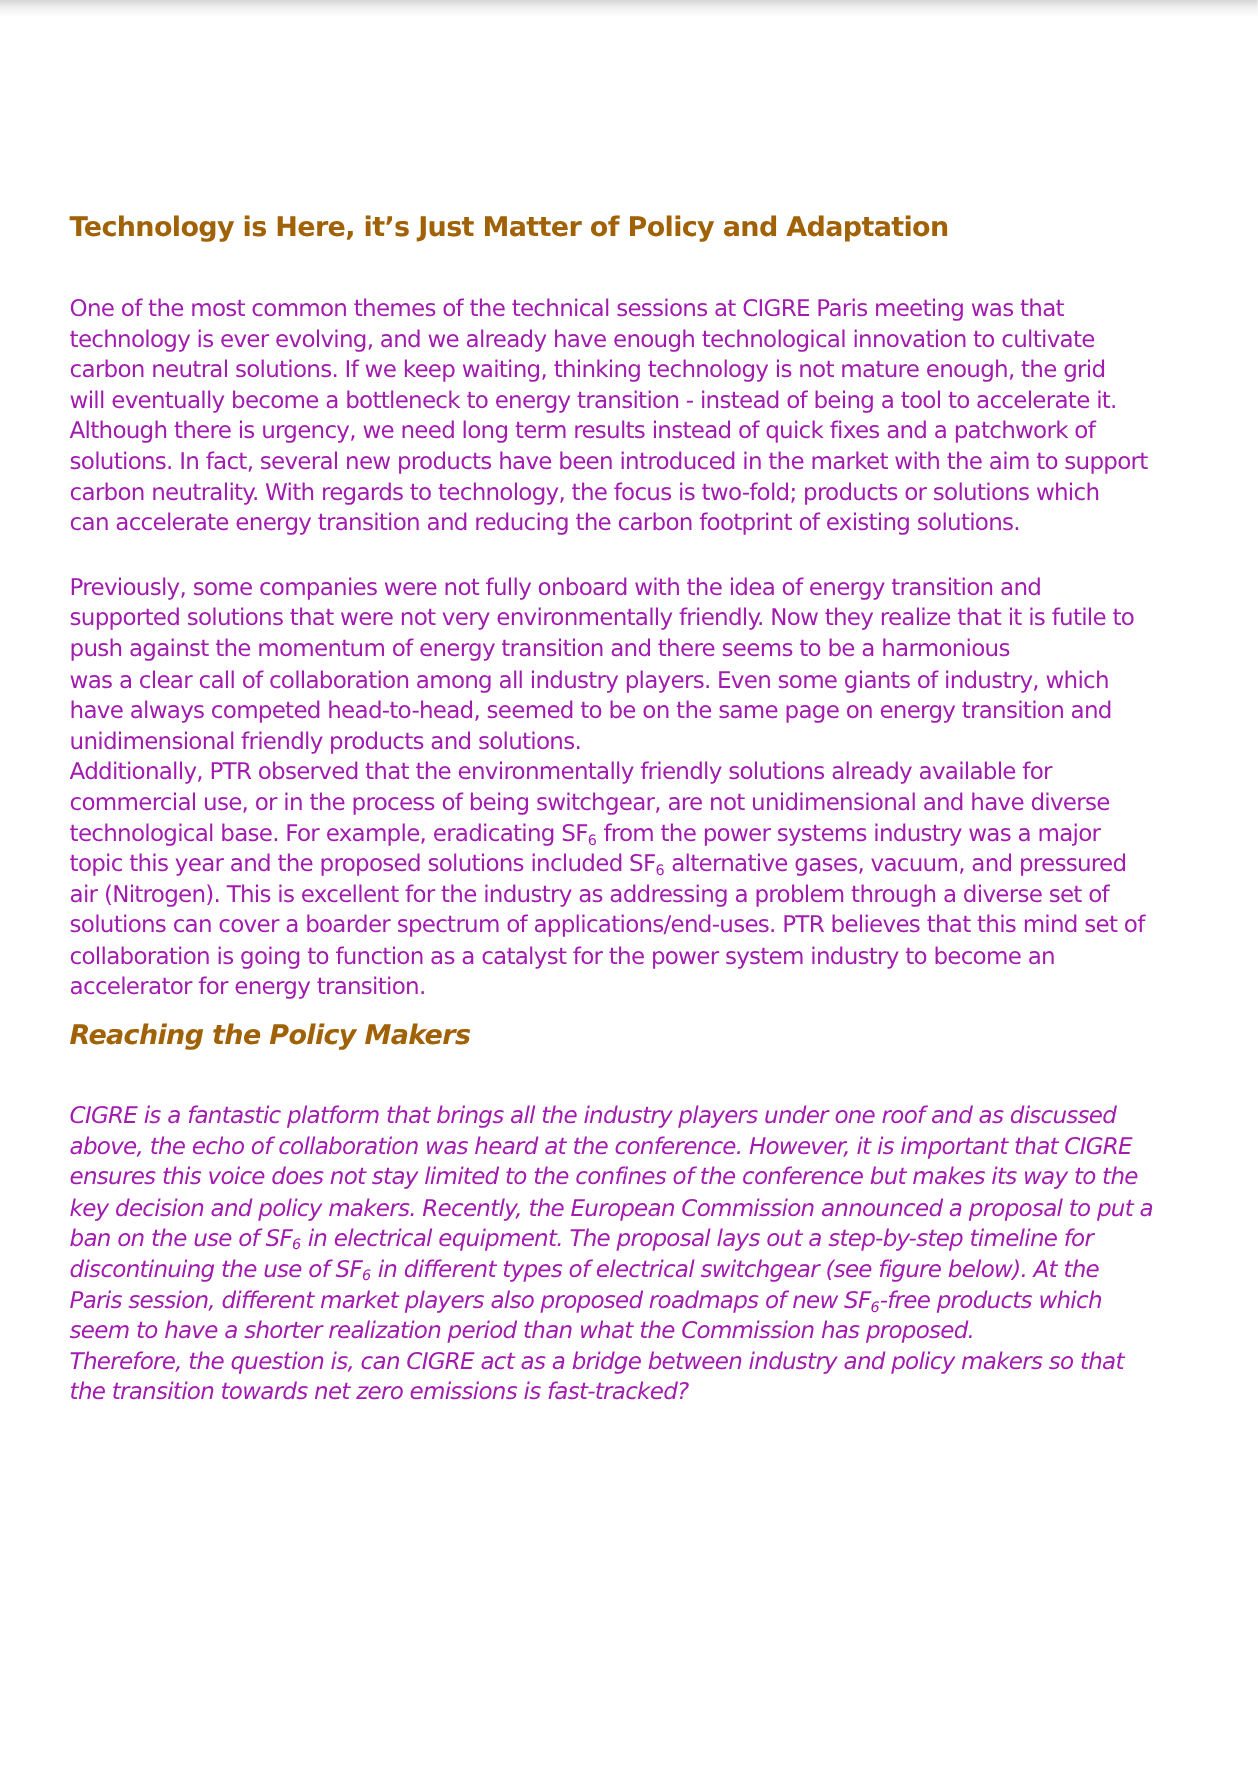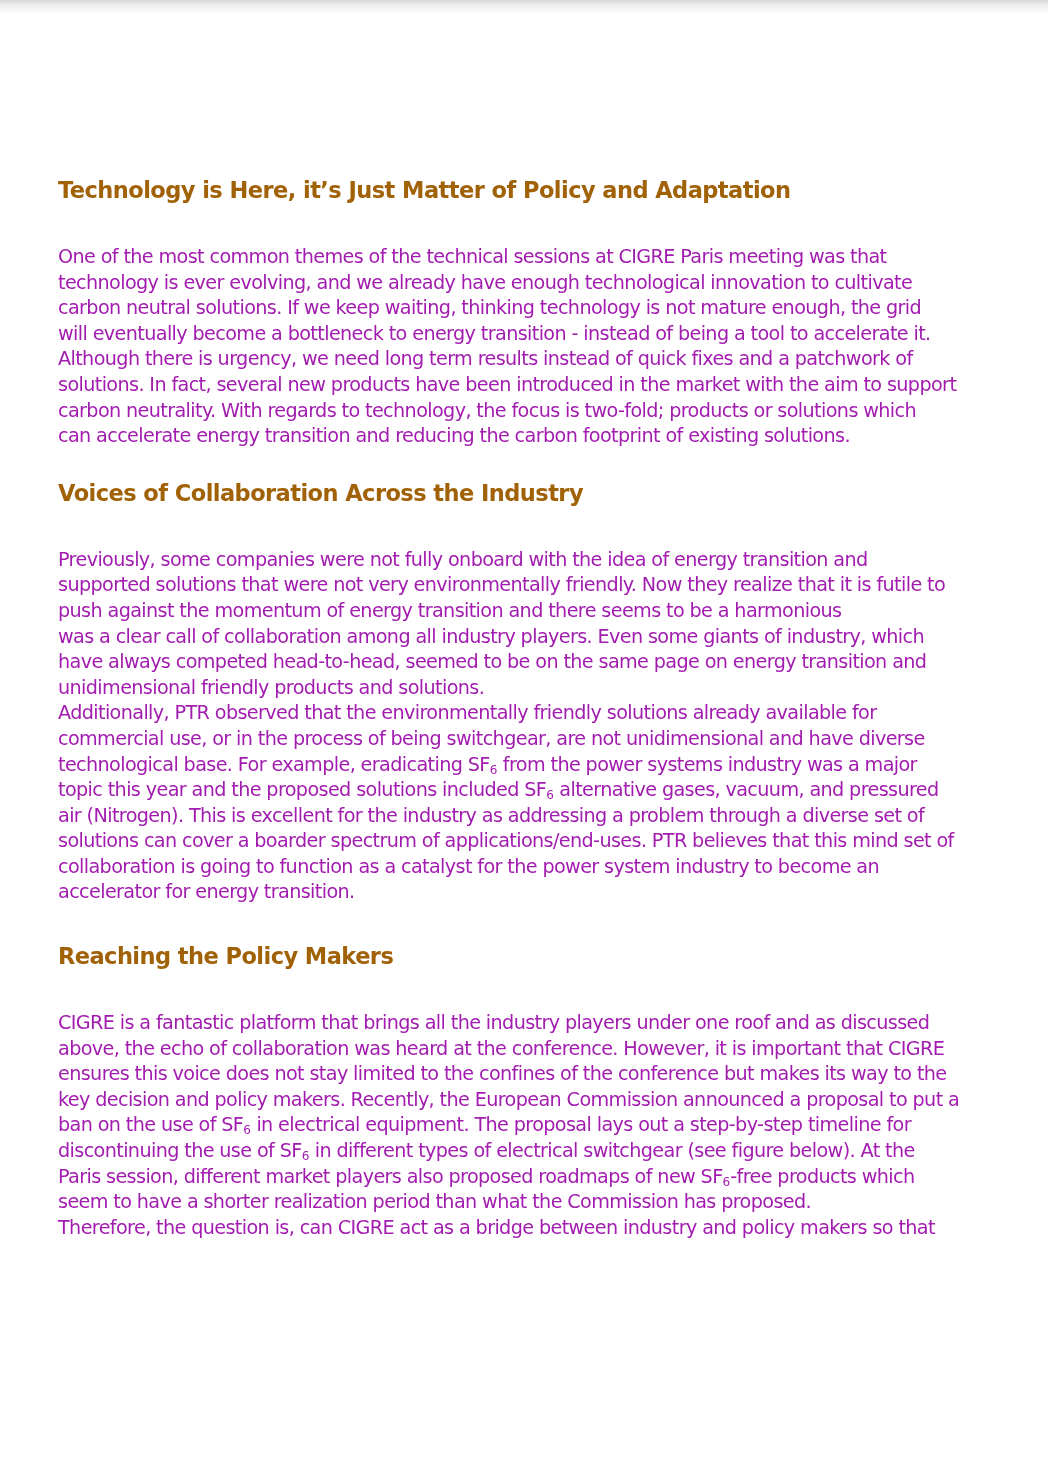--- a/index.html
+++ b/index.html
@@ -48,21 +48,21 @@
     .line { display: block; white-space: nowrap; }
     sub.sub6 {
       font-size: 12px;
       vertical-align: -3px;
       line-height: 0;
       letter-spacing: 0;
     }
     #sec1-heading { margin-bottom: 38px; }
     #sec2 { margin-top: 28px; }
     #sec2-heading { margin-bottom: 38px; }
-    #sec3 { margin-top: 35px; }
+    #sec3 { margin-top: 12px; font-style: italic; }
     #sec3-heading { margin-bottom: 38px; }
   </style>
 </head>
 <body>
 
 <div class="top-shadow"></div>
 
 <div class="page">
 
   <section id="sec1">
@@ -73,21 +73,20 @@
       <span class="line">carbon neutral solutions. If we keep waiting, thinking technology is not mature enough, the grid</span>
       <span class="line">will eventually become a bottleneck to energy transition - instead of being a tool to accelerate it.</span>
       <span class="line">Although there is urgency, we need long term results instead of quick fixes and a patchwork of</span>
       <span class="line">solutions. In fact, several new products have been introduced in the market with the aim to support</span>
       <span class="line">carbon neutrality. With regards to technology, the focus is two-fold; products or solutions which</span>
       <span class="line">can accelerate energy transition and reducing the carbon footprint of existing solutions.</span>
     </p>
   </section>
 
   <section id="sec2">
-    <h2 class="section-heading" id="sec2-heading">Voices of Collaboration Across the Industry</h2>
     <p class="body-text">
       <span class="line">Previously, some companies were not fully onboard with the idea of energy transition and</span>
       <span class="line">supported solutions that were not very environmentally friendly. Now they realize that it is futile to</span>
       <span class="line">push against the momentum of energy transition and there seems to be a harmonious</span>
       <span class="line">was a clear call of collaboration among all industry players. Even some giants of industry, which</span>
       <span class="line">have always competed head-to-head, seemed to be on the same page on energy transition and</span>
       <span class="line">unidimensional friendly products and solutions.</span>
     </p>
     <p class="body-text">
       <span class="line">Additionally, PTR observed that the environmentally friendly solutions already available for</span>
@@ -108,16 +107,17 @@
       <span class="line">above, the echo of collaboration was heard at the conference. However, it is important that CIGRE</span>
       <span class="line">ensures this voice does not stay limited to the confines of the conference but makes its way to the</span>
       <span class="line">key decision and policy makers. Recently, the European Commission announced a proposal to put a</span>
       <span class="line"><span>ban on the use of SF</span><sub class="sub6">6</sub><span> in electrical equipment. The proposal lays out a step-by-step timeline for</span></span>
       <span class="line"><span>discontinuing the use of SF</span><sub class="sub6">6</sub><span> in different types of electrical switchgear (see figure below). At the</span></span>
       <span class="line"><span>Paris session, different market players also proposed roadmaps of new SF</span><sub class="sub6">6</sub><span>-free products which</span></span>
       <span class="line">seem to have a shorter realization period than what the Commission has proposed.</span>
     </p>
     <p class="body-text">
       <span class="line">Therefore, the question is, can CIGRE act as a bridge between industry and policy makers so that</span>
+      <span class="line">the transition towards net zero emissions is fast-tracked?</span>
     </p>
   </section>
 
 </div>
 
 </body></html>

